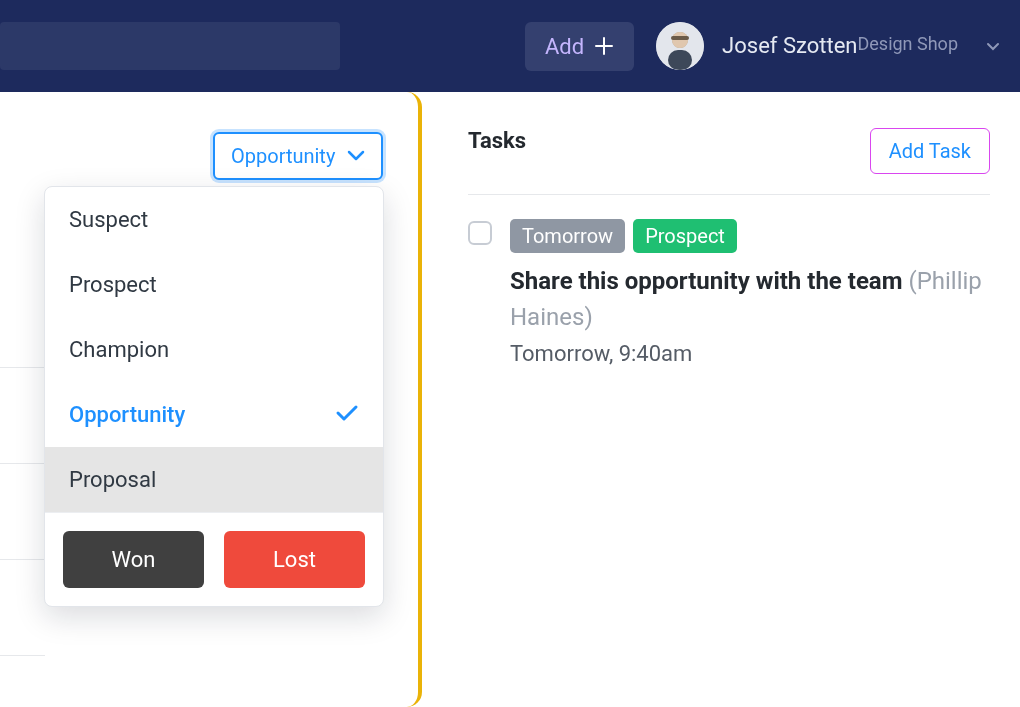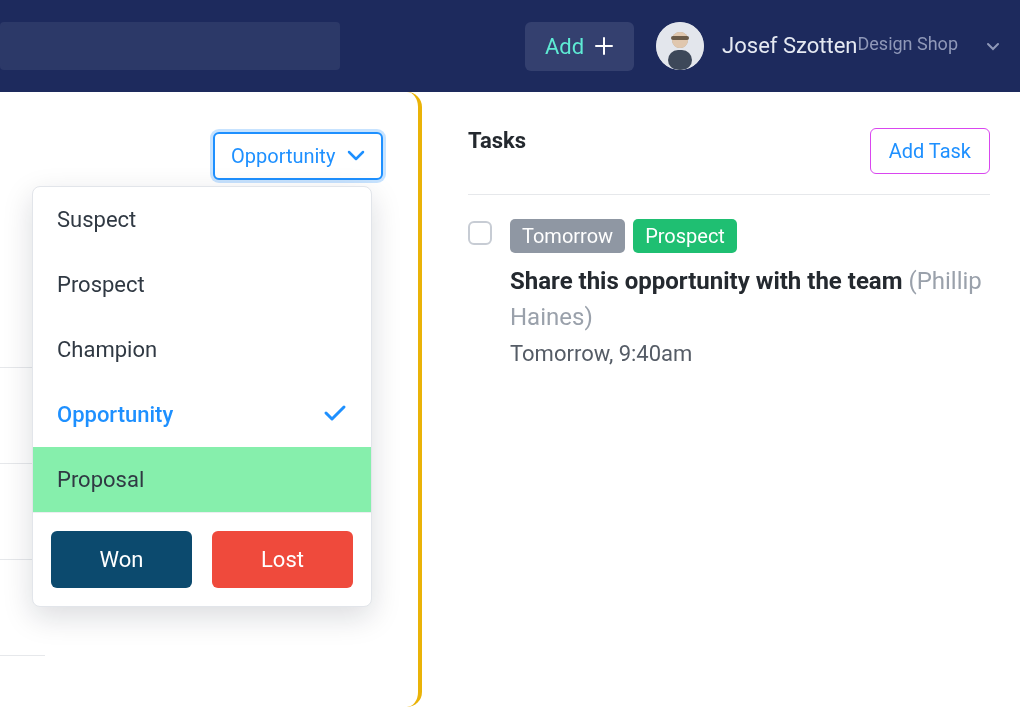--- a/index.html
+++ b/index.html
@@ -26,21 +26,21 @@
     .search-box {
       width: 340px;
       height: 48px;
       background: rgba(255,255,255,0.07);
       border-radius: 4px;
       margin-left: 0;
     }
     .spacer { flex: 1; }
     .add-btn {
       background: #34406f;
-      color: #5eead4;
+      color: #c4b5fd;
       border: none;
       border-radius: 6px;
       padding: 12px 20px;
       font-size: 22px;
       display: flex;
       align-items: center;
       gap: 10px;
       cursor: pointer;
     }
     .plus-icon svg { display: block; }
@@ -98,21 +98,21 @@
       font-size: 20px;
       display: flex;
       align-items: center;
       gap: 12px;
       cursor: pointer;
     }
     .chev svg { display:block; }
     .dropdown {
       position: absolute;
       top: 94px;
-      left: 32px;
+      left: 44px;
       width: 340px;
       background: #ffffff;
       border: 1px solid #e2e5ea;
       border-radius: 8px;
       box-shadow: 0 10px 30px rgba(15,20,40,0.15);
       overflow: hidden;
     }
     .dd-item {
       padding: 20px 24px;
       font-size: 22px;
@@ -120,40 +120,40 @@
       display: flex;
       align-items: center;
       justify-content: space-between;
       cursor: pointer;
     }
     .dd-item.selected {
       color: #1e90ff;
       font-weight: 500;
     }
     .dd-item.hover {
-      background: #86efac;
+      background: #e5e5e5;
       align-items: center;
     }
     .check-icon { color:#1e90ff; }
     .dd-footer {
       border-top: 1px solid #eceef1;
       padding: 18px;
       display: flex;
       gap: 20px;
     }
     .won-btn, .lost-btn {
       flex: 1;
       border: none;
       border-radius: 6px;
       padding: 16px 0;
       font-size: 22px;
       color: #ffffff;
       cursor: pointer;
     }
-    .won-btn { background: #0c4a6e; }
+    .won-btn { background: #404040; }
     .lost-btn { background: #ef4a3c; }
     .left-lines {
       position:absolute;
       left:0;
       top:275px;
       width:45px;
     }
     .left-lines div {
       height:1px;
       background:#e6e8eb;

